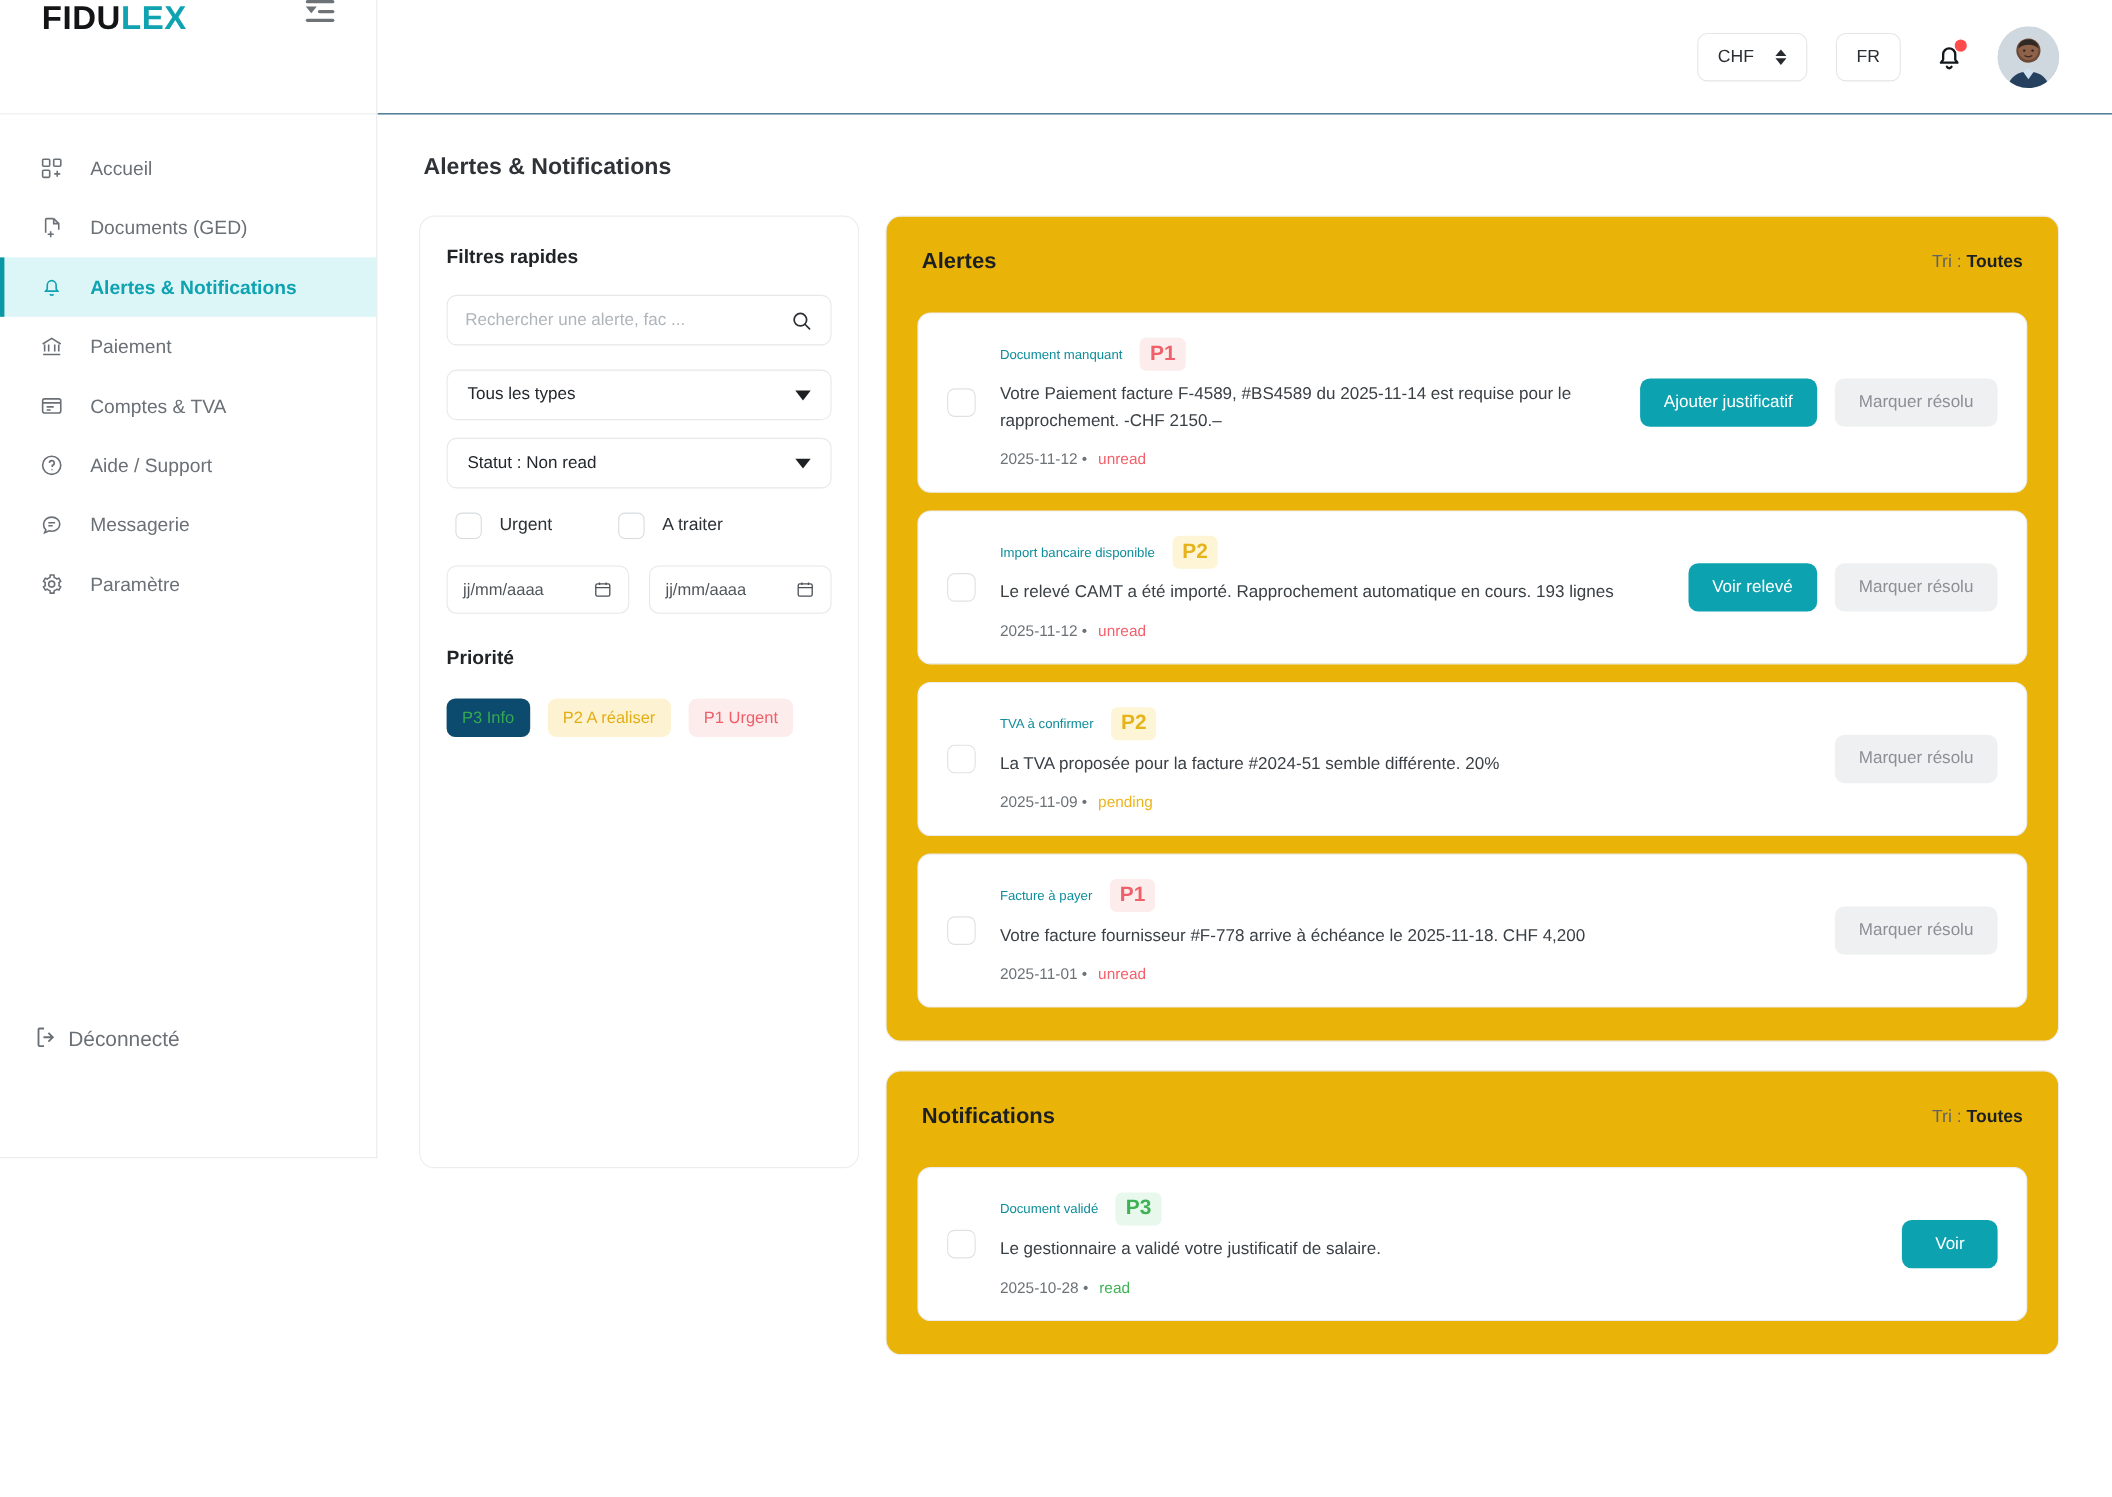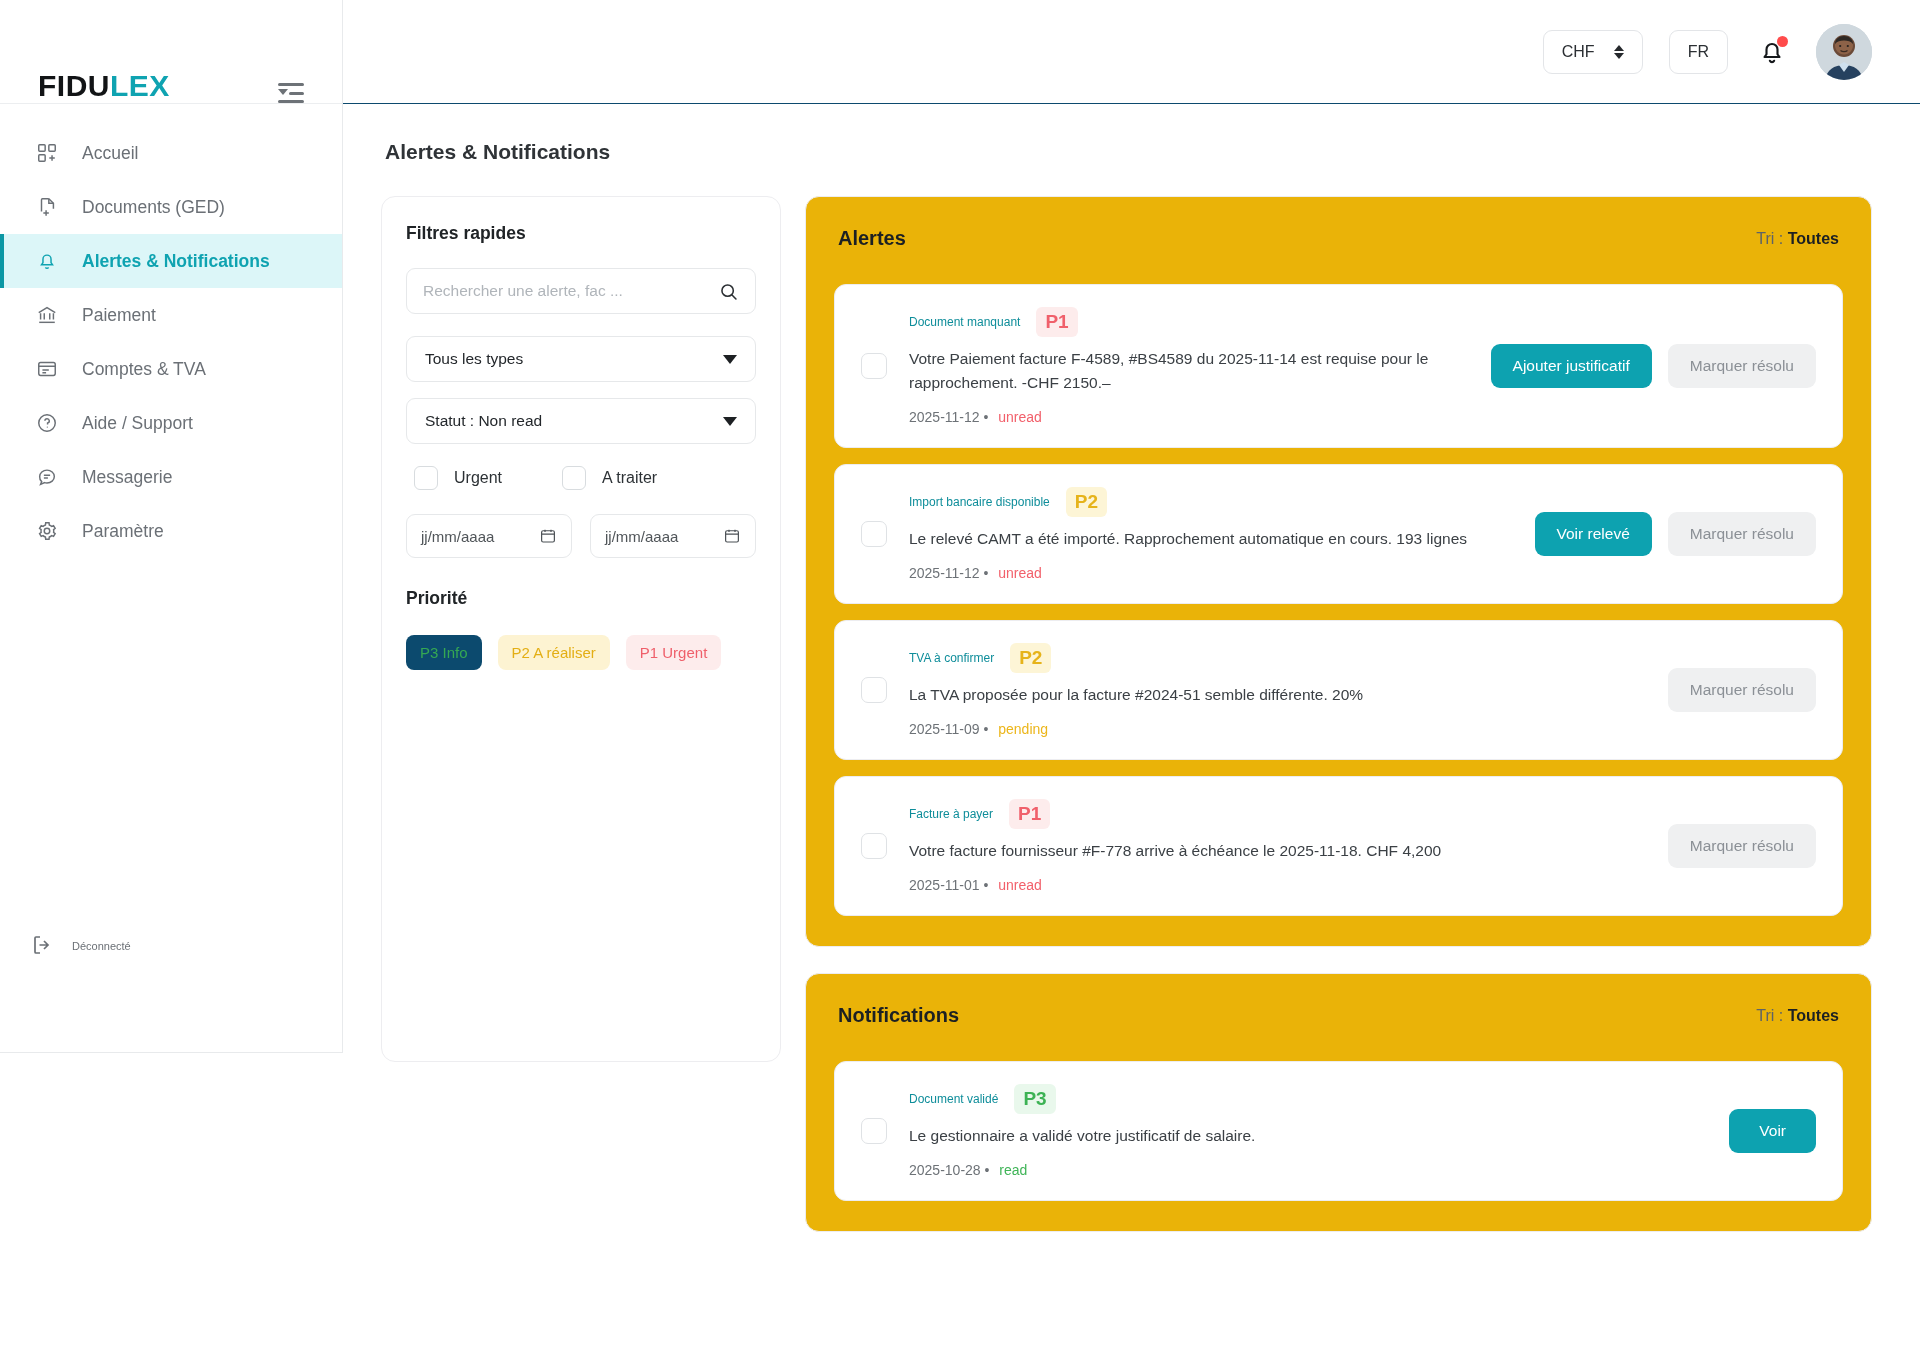--- a/index.html
+++ b/index.html
@@ -16,21 +16,21 @@
   
   .sidebar {
     width: 343px; min-width: 343px; height: 1053px;
     background: #ffffff;
     border-right: 1px solid #e8eaec;
     border-bottom: 1px solid #e8eaec;
     display: flex; flex-direction: column;
     position: relative;
   }
   .brand {
-    height: 104px; display: flex; align-items: flex-end;
+    height: 104px; display: flex; align-items: flex-start;
     padding: 0 38px; justify-content: space-between;
     border-bottom: 1px solid #eceef0;
   }
   .logo { font-size: 30px; font-weight: 700; letter-spacing: 0.5px; }
   .logo .a { color: #121416; }
   .logo .b { color: #0fa3b1; }
   .hamburger { width: 26px; height: 20px; display: flex; flex-direction: column;
     justify-content: space-between; cursor: pointer; position: relative; }
   .hamburger i { display: block; height: 3px; border-radius: 2px; background: #6d7277; }
   .hamburger i:nth-child(1) { width: 26px; }
@@ -51,22 +51,22 @@
   .nav-item .ico { width: 26px; height: 26px; display: flex; align-items: center; justify-content: center; }
   .nav-item.active {
     background: #dcf6f8; color: #0fa3b1; font-weight: 600;
     border-left: 4px solid #0b97a4;
   }
   .nav-item.active .ico svg { stroke: #0fa3b1; }
   .nav-item svg { stroke: #6b7076; fill: none; stroke-width: 1.6; }
 
   .logout-wrap { padding: 0 0 84px 30px; }
   .logout {
-    display: flex; align-items: center; gap: 18px;
-    height: 44px; color: #6b7076; font-size: 11px; cursor: pointer;
+    display: flex; align-items: center; gap: 8px;
+    height: 44px; color: #6b7076; font-size: 19px; cursor: pointer;
   }
   .logout svg { stroke: #6b7076; fill: none; stroke-width: 1.7; }
 
   
   .right { flex: 1; display: flex; flex-direction: column; min-width: 0; }
   .topbar {
     height: 104px; border-bottom: 1px solid #0c4a6e;
     display: flex; align-items: center; justify-content: flex-end;
     padding-right: 48px; gap: 26px; background: #fff;
   }

